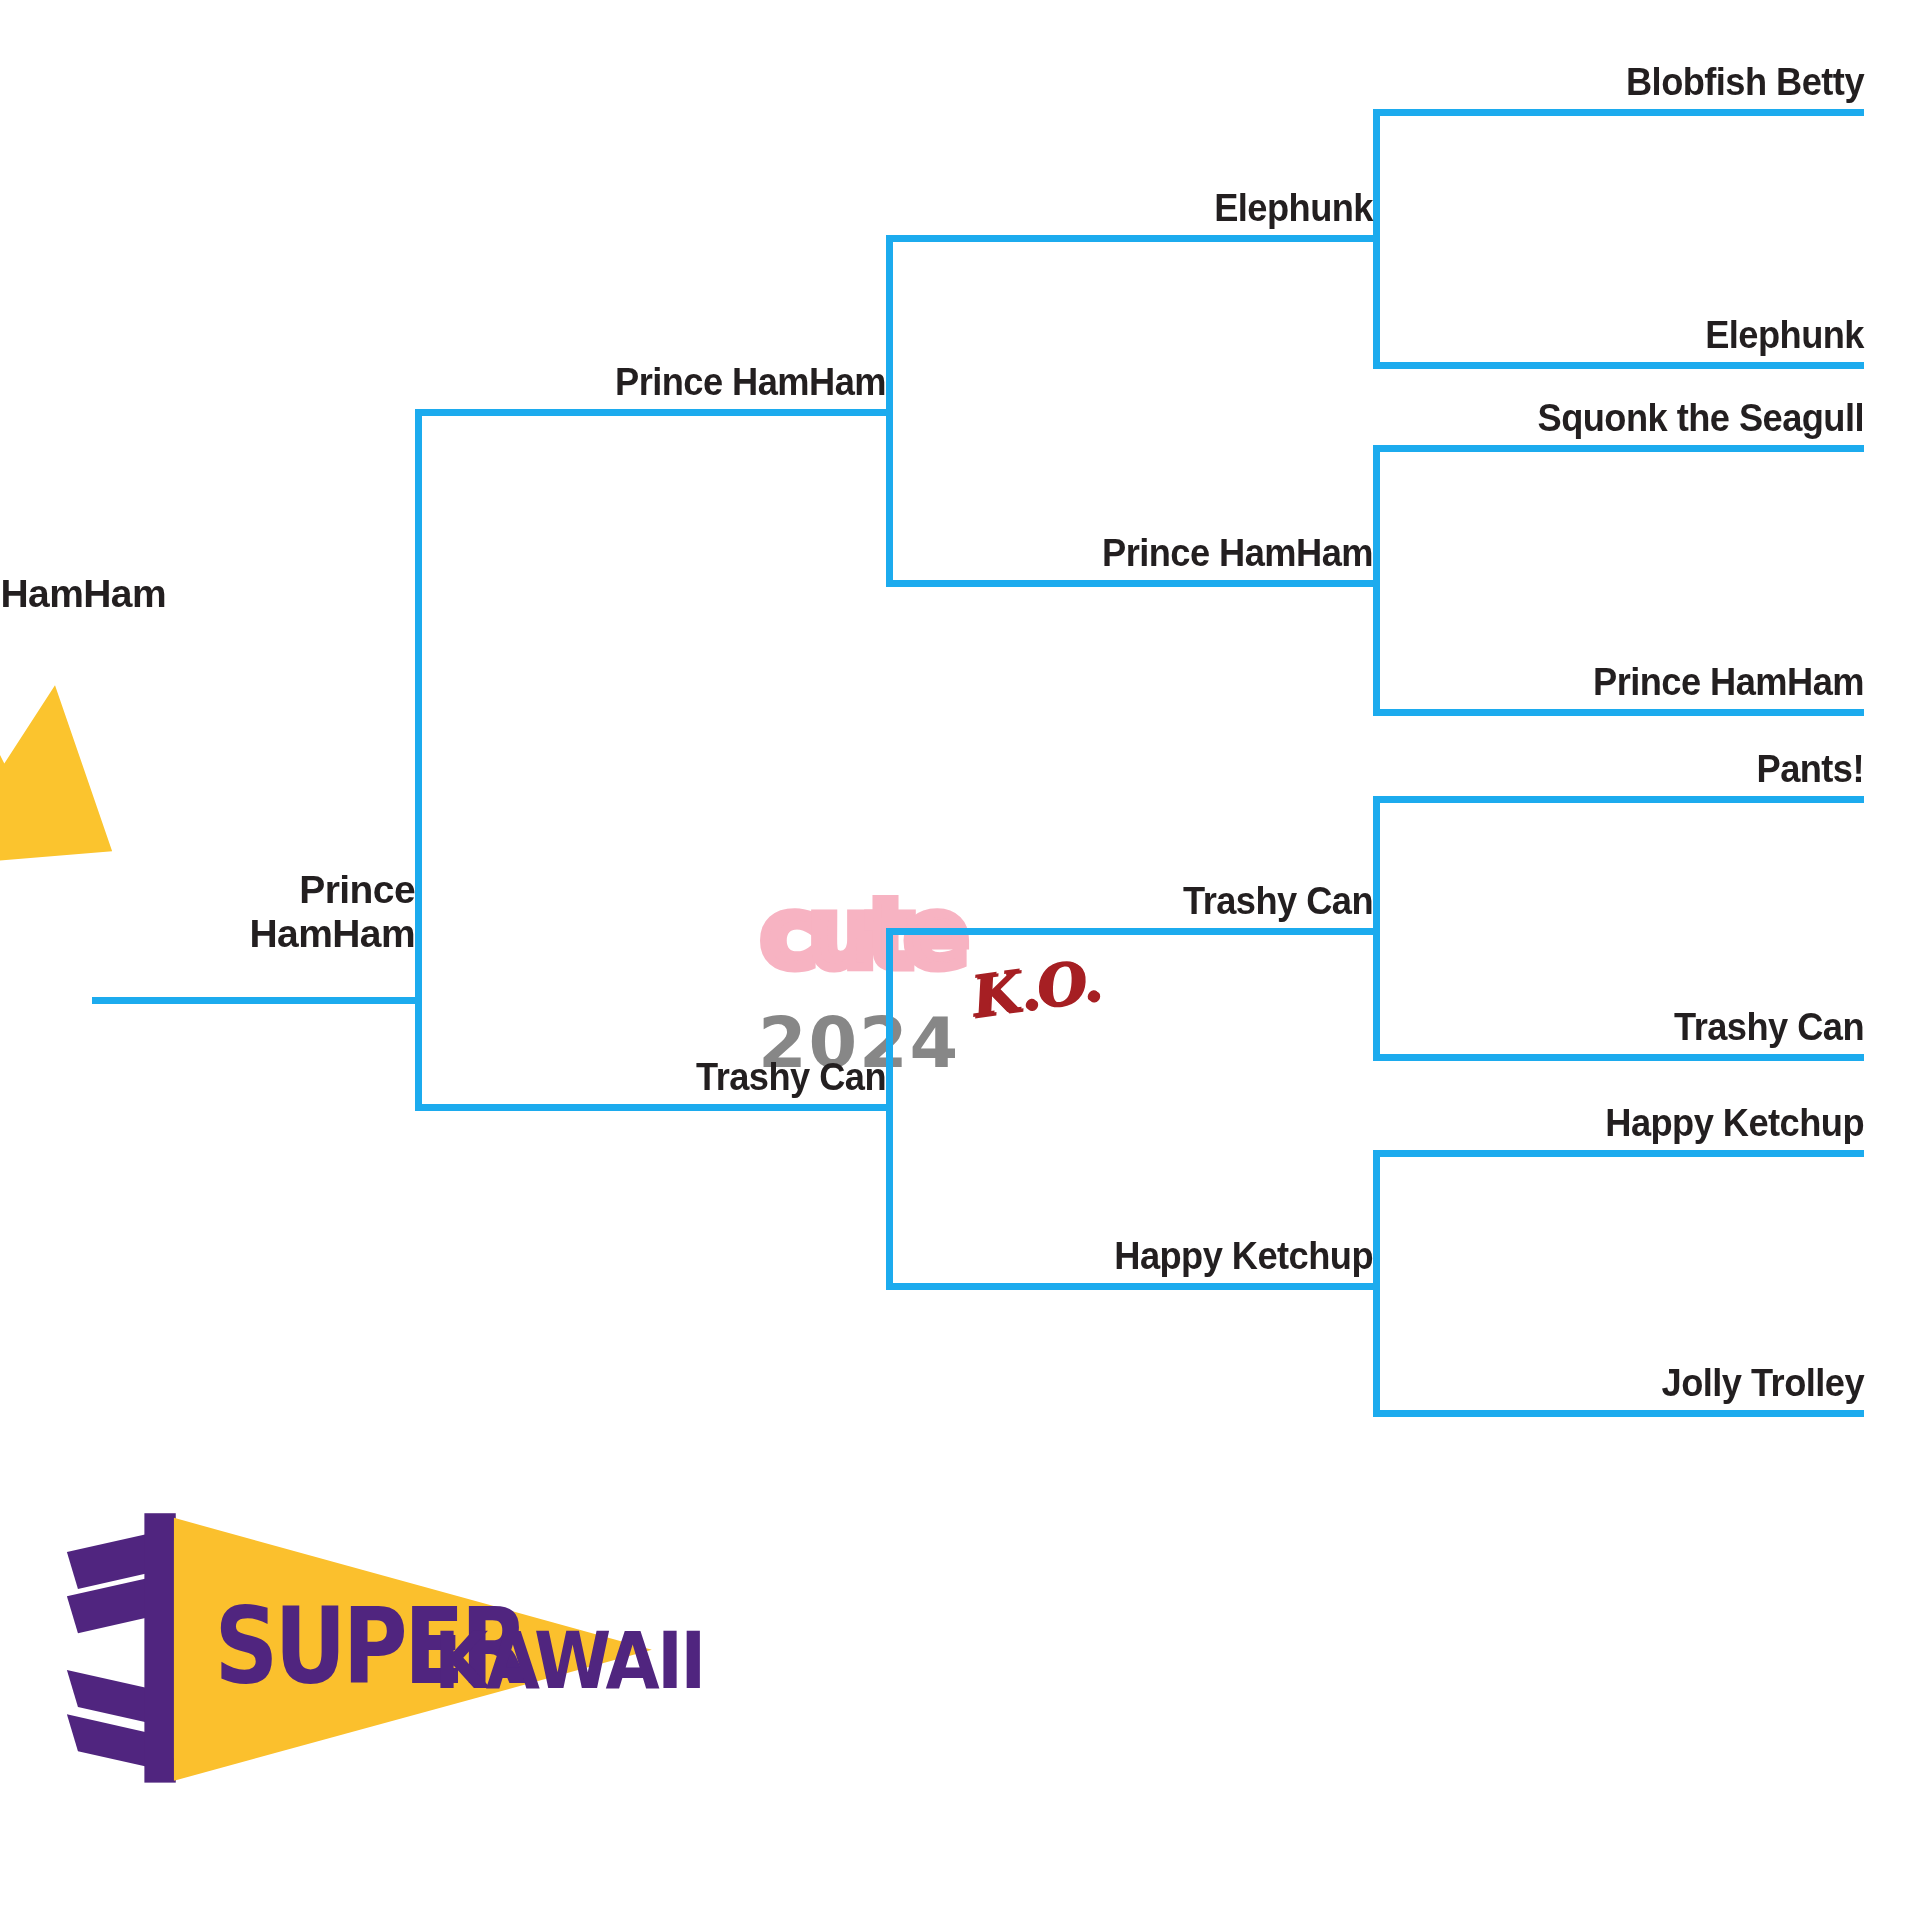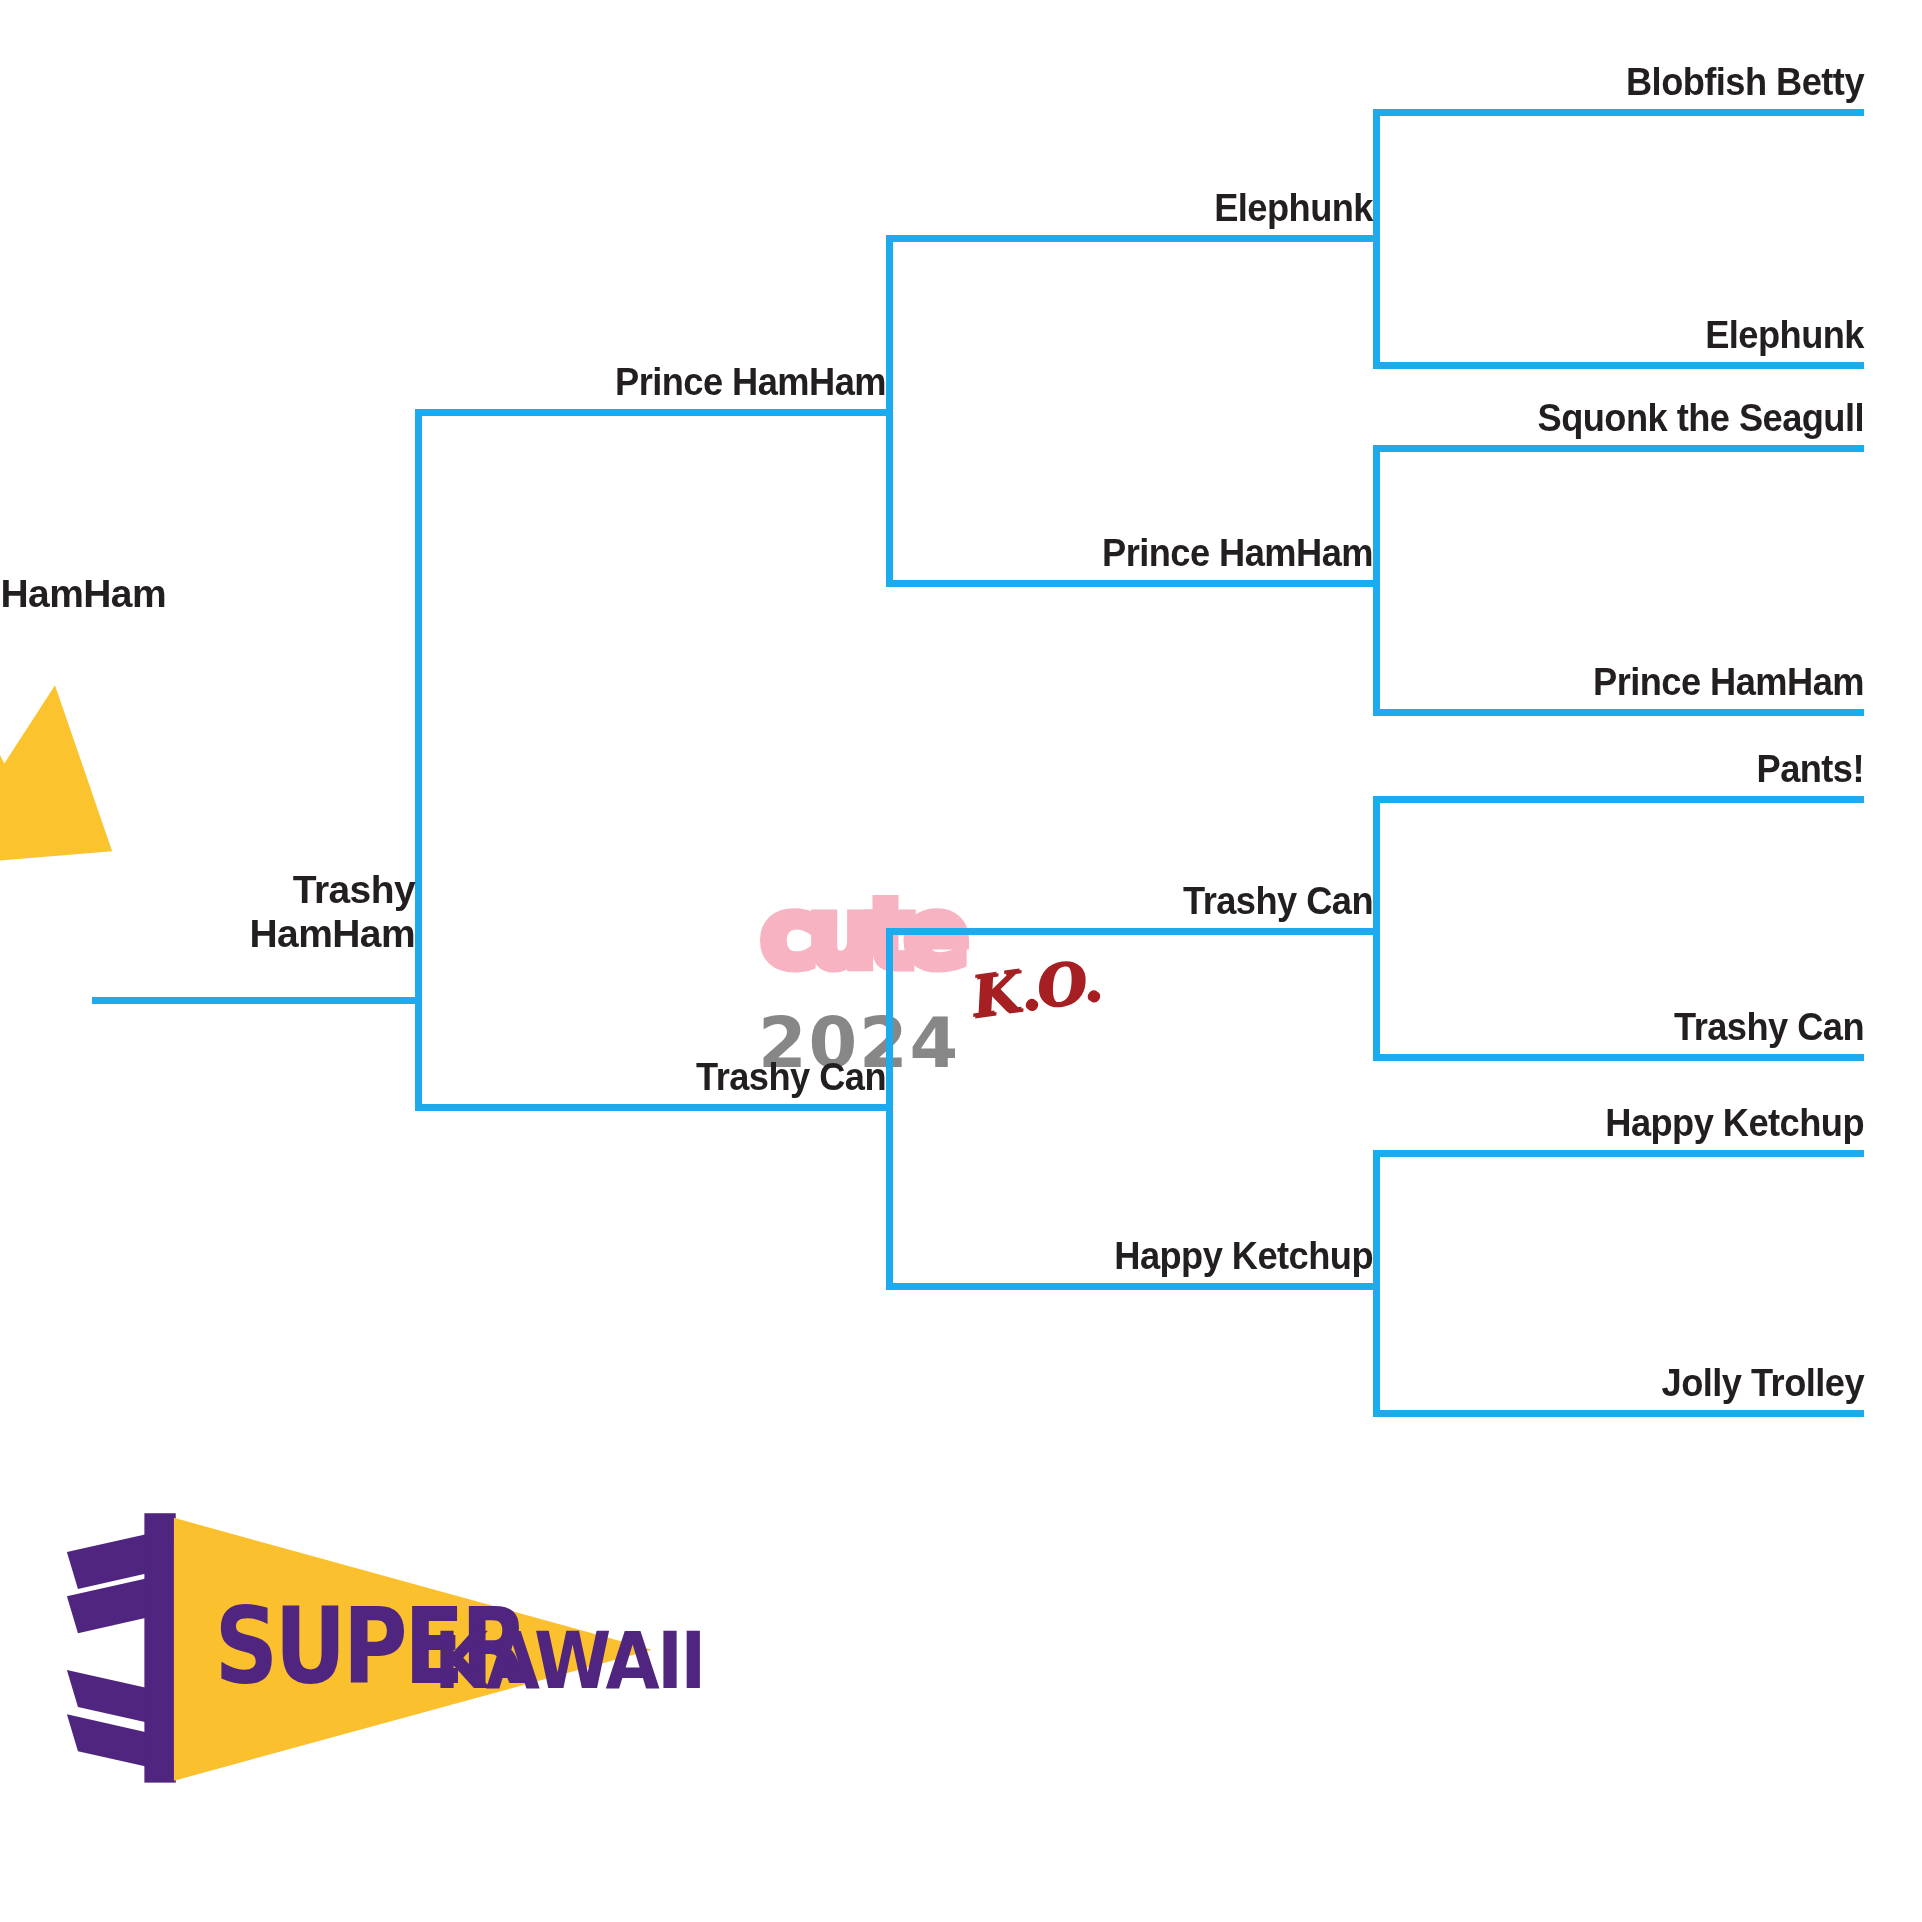--- a/index.html
+++ b/index.html
@@ -178,18 +178,18 @@
 
   <div class="nm r2" style="left:886px;  top:1235px; width:487px;">Happy Ketchup</div>
 
   <div class="nm r2" style="left:425px; top:361px;  width:461px;">Prince HamHam</div>
 
   <div class="nm r2" style="left:425px; top:1056px; width:461px;">Trashy Can</div>
 
   <div style="position:absolute; left:138px; top:868px; width:277px; text-align:right;
               font-family:'Liberation Sans',sans-serif; font-weight:bold; font-size:39px;
               line-height:1.12; color:#231f20; letter-spacing:-0.6px;">
-    <div>Trashy</div>
+    <div>Prince</div>
     <div>HamHam</div>
   </div>
 
 </div>
 
 
 </body></html>

